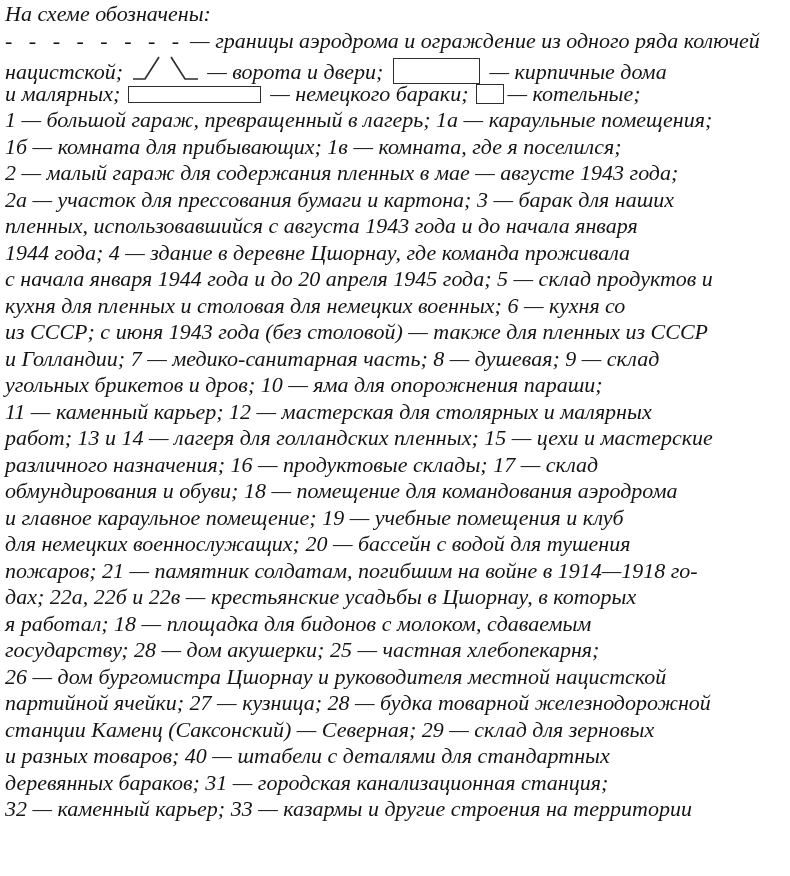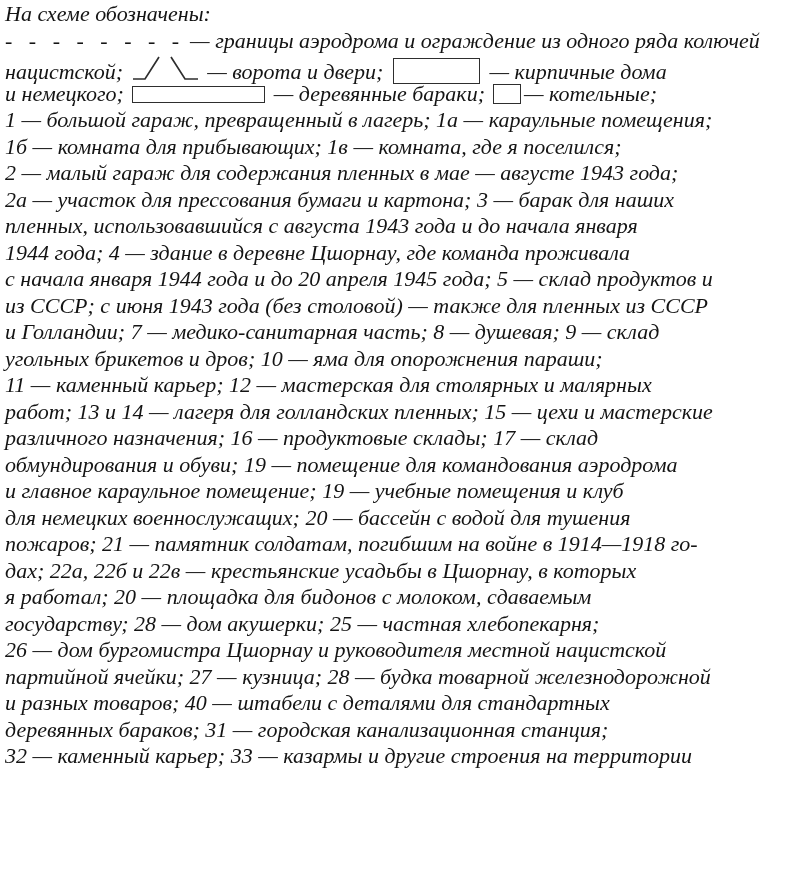--- a/index.html
+++ b/index.html
@@ -76,42 +76,44 @@
 
   <div class="line">
     <span>нацистской;</span><svg class="gate-svg gate-left-svg" width="32" height="27" viewBox="0 0 32 27">
         <path d="M2 25 H14 L28 3" fill="none" stroke="#2e2e2e" stroke-width="1.7"></path>
       </svg><svg class="gate-svg gate-right-svg" width="32" height="27" viewBox="0 0 32 27">
         <path d="M4 3 L18 25 H31" fill="none" stroke="#2e2e2e" stroke-width="1.7"></path>
       </svg><span>— ворота и двери;</span><span class="sym-rect sym-brick"></span><span>— кирпичные дома</span>
   </div>
 
   <div class="line">
-    <span>и немецкого;</span><span class="sym-rect sym-wood"></span><span>— деревянные бараки;</span><span class="sym-rect sym-boiler"></span><span>— котельные;</span>
+    <span>и малярных;</span><span class="sym-rect sym-wood"></span><span>— немецкого бараки;</span><span class="sym-rect sym-boiler"></span><span>— котельные;</span>
   </div>
 
   <div class="line">1 — большой гараж, превращенный в лагерь; 1а — караульные помещения;</div>
   <div class="line">1б — комната для прибывающих; 1в — комната, где я поселился;</div>
   <div class="line">2 — малый гараж для содержания пленных в мае — августе 1943 года;</div>
   <div class="line">2а — участок для прессования бумаги и картона; 3 — барак для наших</div>
   <div class="line">пленных, использовавшийся с августа 1943 года и до начала января</div>
   <div class="line">1944 года; 4 — здание в деревне Цшорнау, где команда проживала</div>
   <div class="line">с начала января 1944 года и до 20 апреля 1945 года; 5 — склад продуктов и</div>
+  <div class="line">кухня для пленных и столовая для немецких военных; 6 — кухня со</div>
   <div class="line">из СССР; с июня 1943 года (без столовой) — также для пленных из СССР</div>
   <div class="line">и Голландии; 7 — медико-санитарная часть; 8 — душевая; 9 — склад</div>
   <div class="line">угольных брикетов и дров; 10 — яма для опорожнения параши;</div>
   <div class="line">11 — каменный карьер; 12 — мастерская для столярных и малярных</div>
   <div class="line">работ; 13 и 14 — лагеря для голландских пленных; 15 — цехи и мастерские</div>
   <div class="line">различного назначения; 16 — продуктовые склады; 17 — склад</div>
-  <div class="line">обмундирования и обуви; 19 — помещение для командования аэродрома</div>
+  <div class="line">обмундирования и обуви; 18 — помещение для командования аэродрома</div>
   <div class="line">и главное караульное помещение; 19 — учебные помещения и клуб</div>
   <div class="line">для немецких военнослужащих; 20 — бассейн с водой для тушения</div>
   <div class="line">пожаров; 21 — памятник солдатам, погибшим на войне в 1914—1918 го-</div>
   <div class="line">дах; 22а, 22б и 22в — крестьянские усадьбы в Цшорнау, в которых</div>
-  <div class="line">я работал; 20 — площадка для бидонов с молоком, сдаваемым</div>
+  <div class="line">я работал; 18 — площадка для бидонов с молоком, сдаваемым</div>
   <div class="line">государству; 28 — дом акушерки; 25 — частная хлебопекарня;</div>
   <div class="line">26 — дом бургомистра Цшорнау и руководителя местной нацистской</div>
   <div class="line">партийной ячейки; 27 — кузница; 28 — будка товарной железнодорожной</div>
+  <div class="line">станции Каменц (Саксонский) — Северная; 29 — склад для зерновых</div>
   <div class="line">и разных товаров; 40 — штабели с деталями для стандартных</div>
   <div class="line">деревянных бараков; 31 — городская канализационная станция;</div>
   <div class="line">32 — каменный карьер; 33 — казармы и другие строения на территории</div>
 
 </div>
 
 </body></html>

